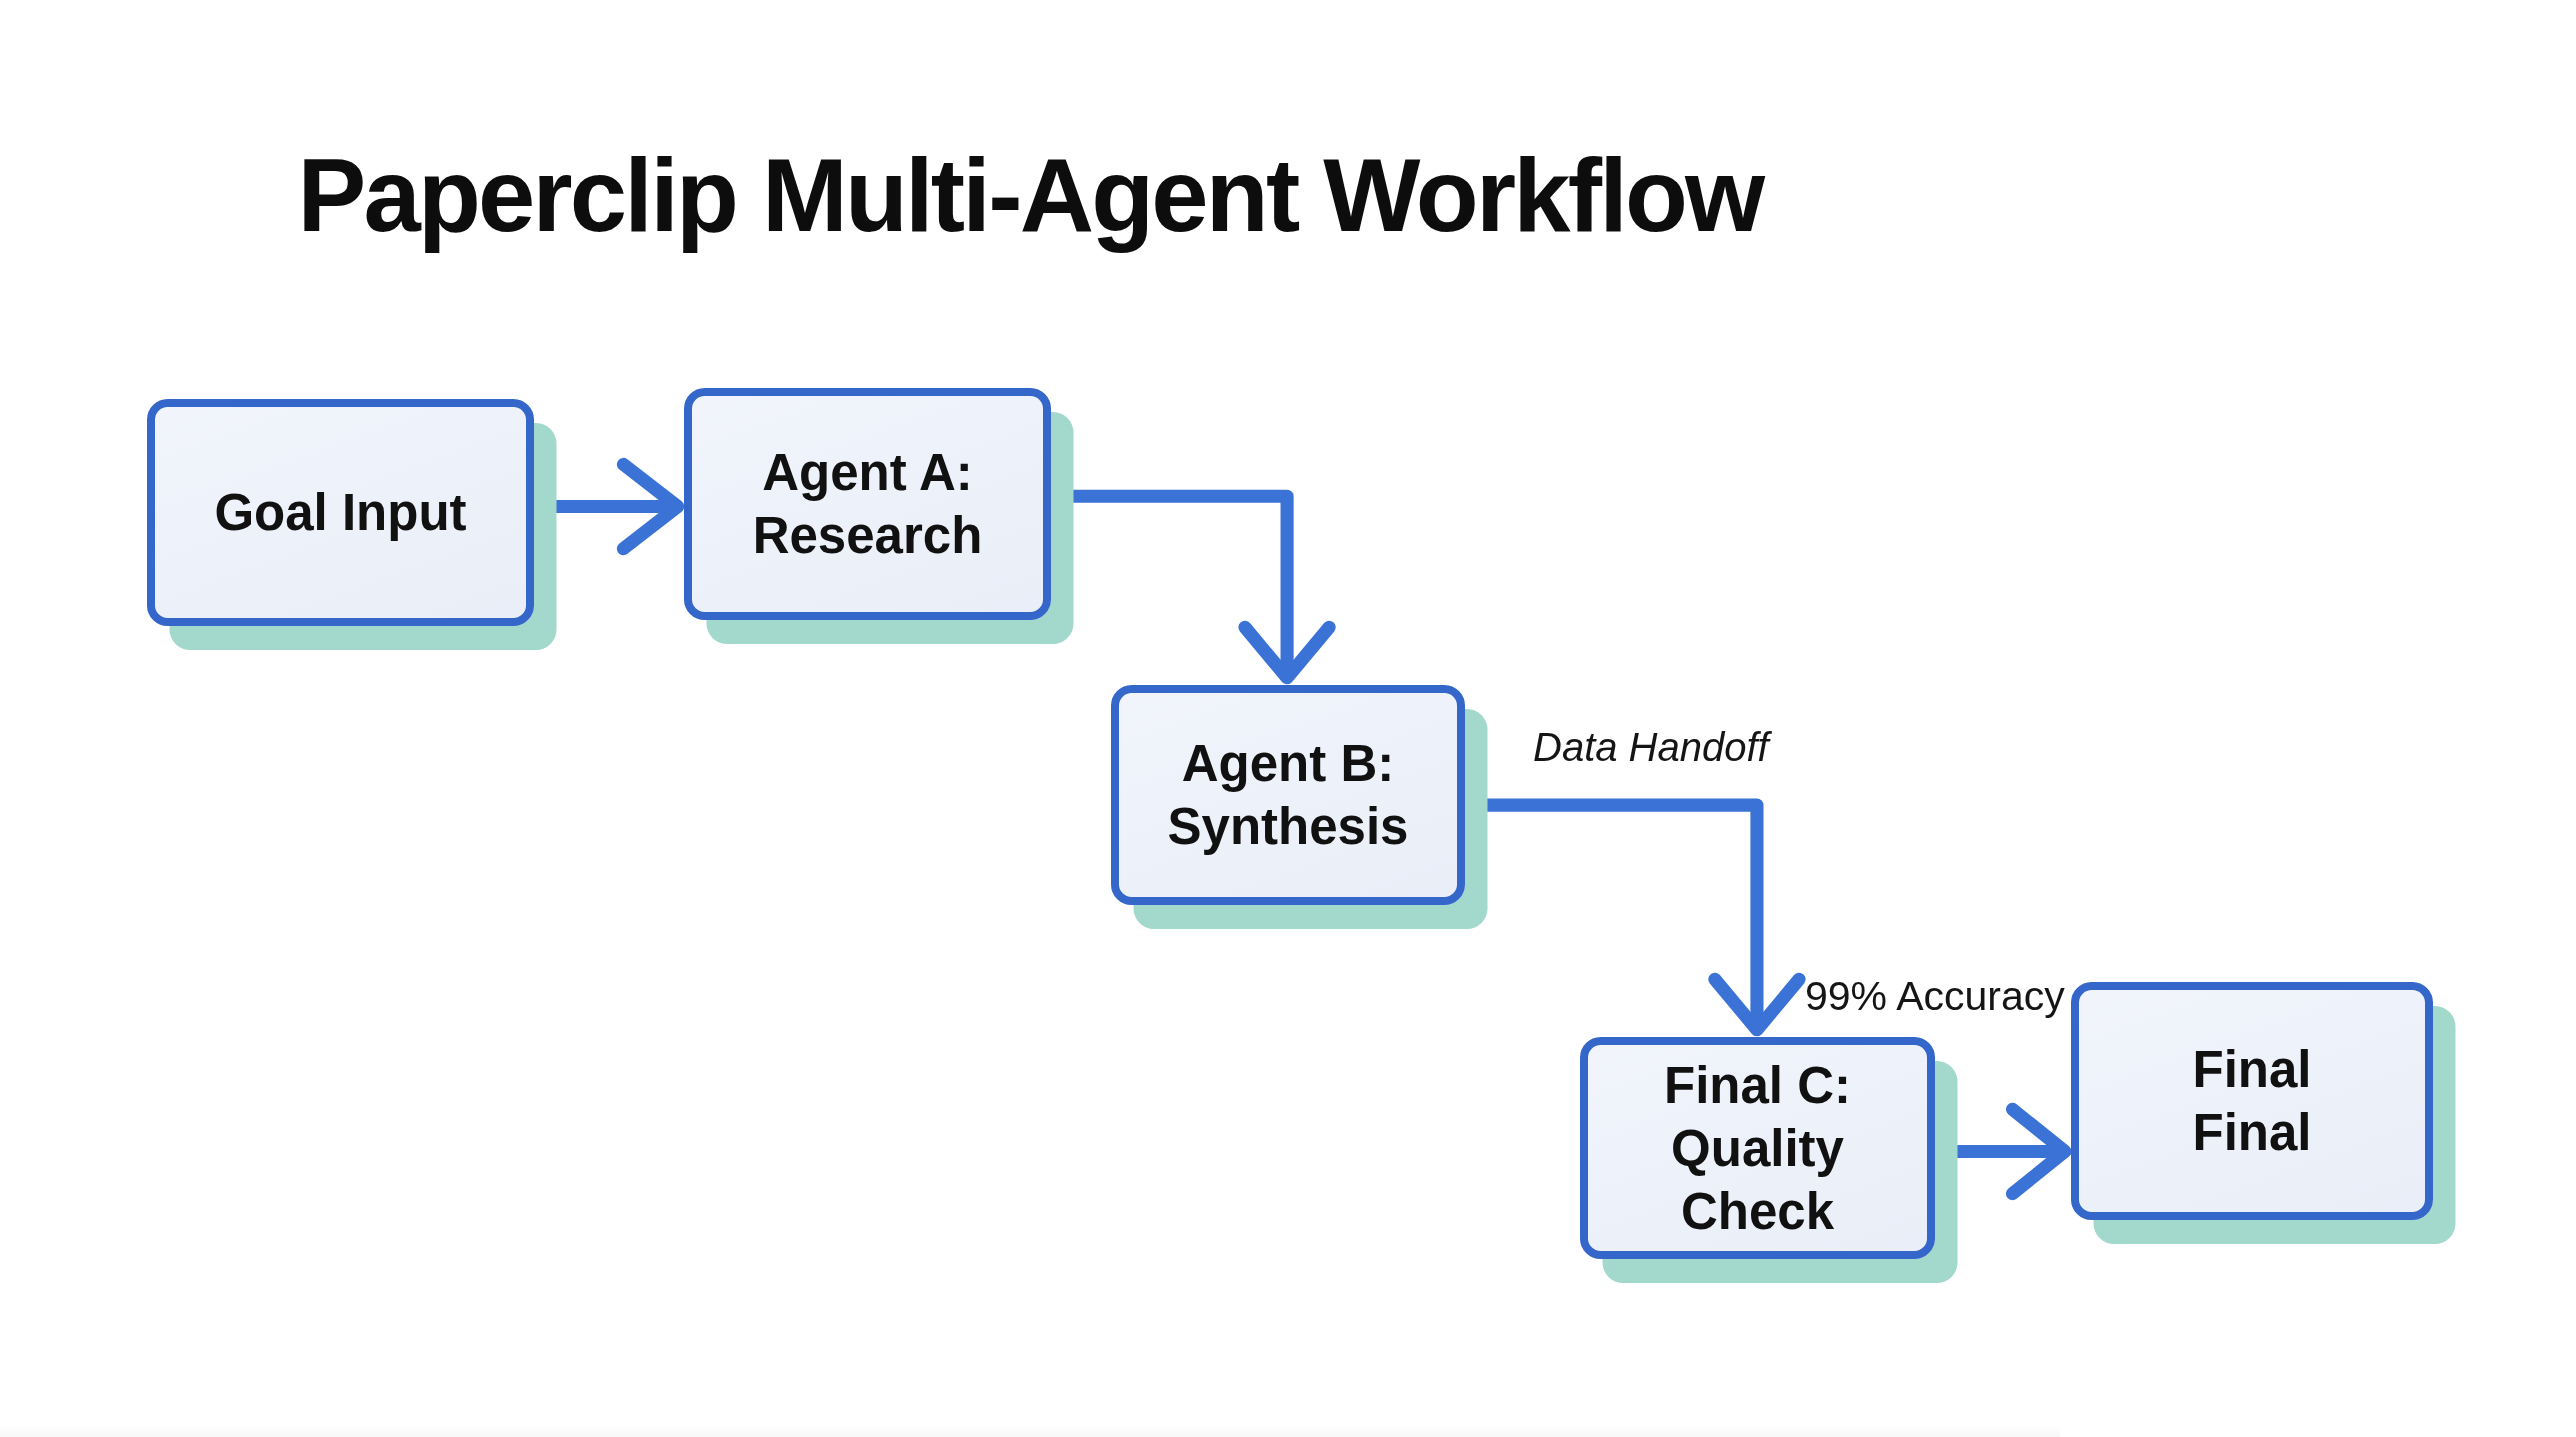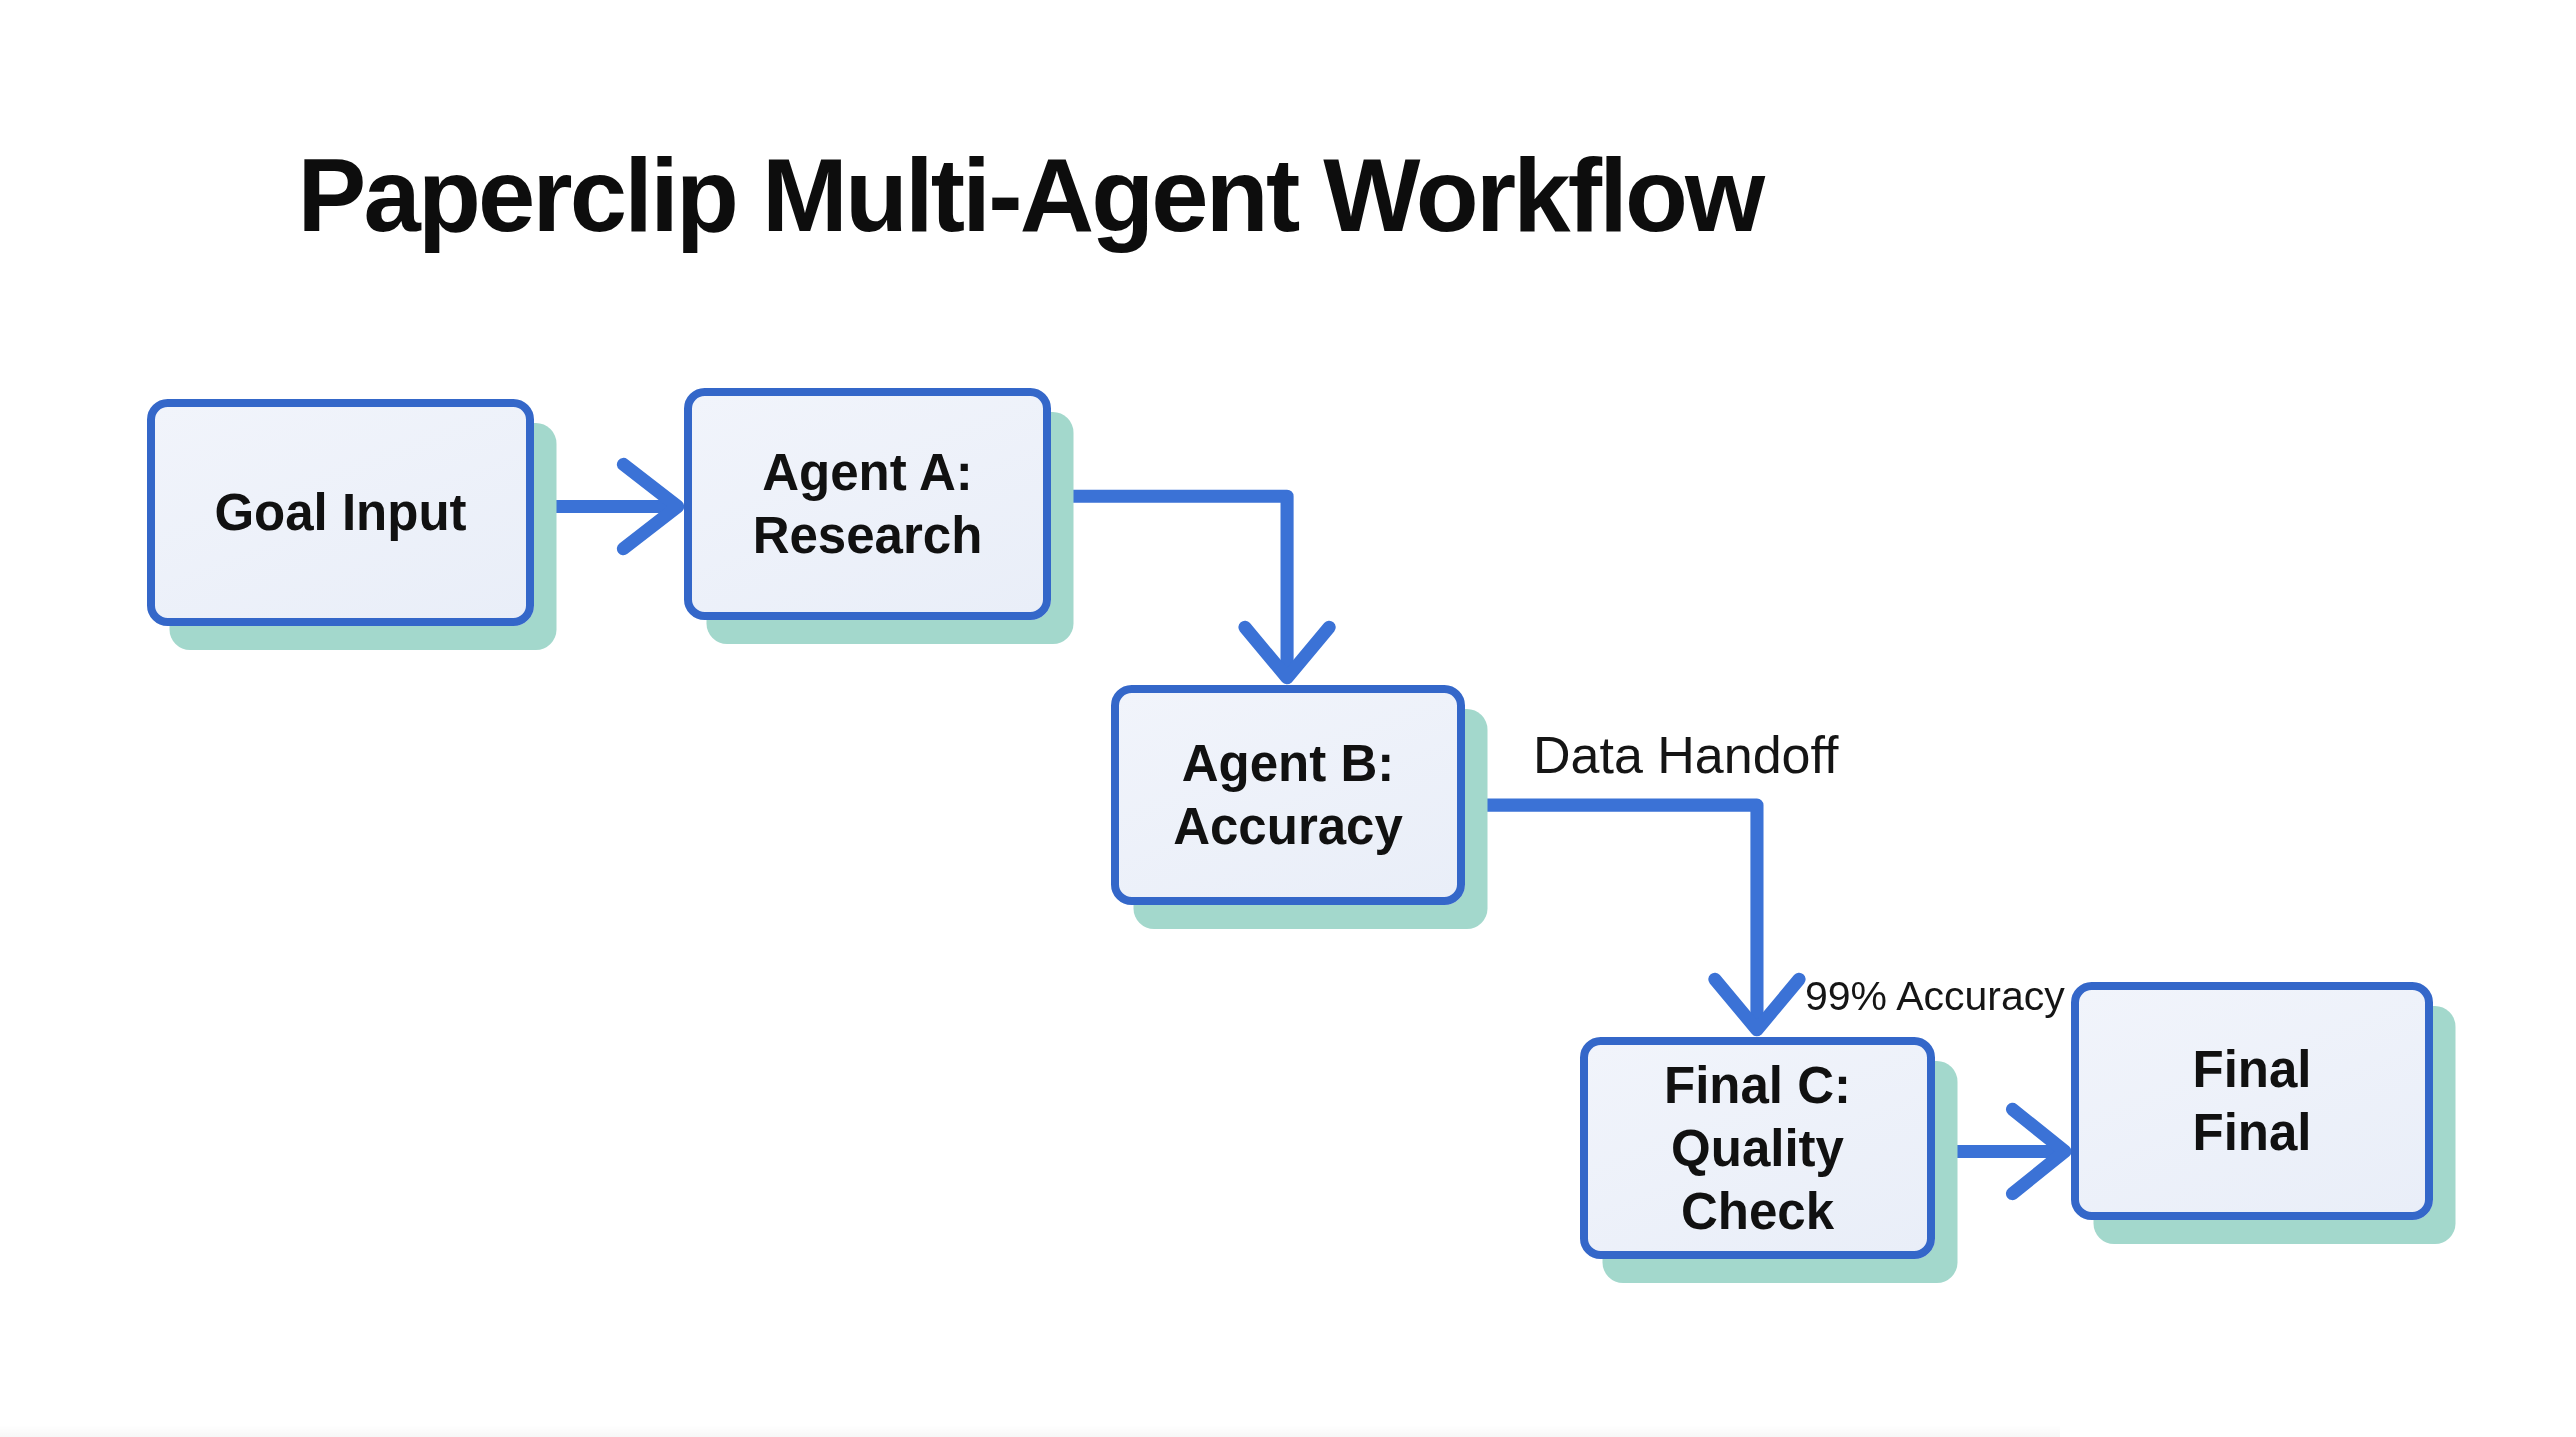--- a/index.html
+++ b/index.html
@@ -64,21 +64,21 @@
   .n-a    {left:684px;  top:388px;  width:367px; height:232px;}
   .n-b    {left:1111px; top:685px;  width:354px; height:220px;}
   .n-c    {left:1580px; top:1037px; width:355px; height:222px;}
   .n-final{left:2071px; top:982px; width:362px; height:238px;}
   .edge-label{
     position:absolute;
     color:#151515;
     font-weight:400;
     white-space:nowrap;
   }
-  .lbl-handoff {left:1533px; top:725px;  font-size:52px;}
+  .lbl-handoff {left:1533px; top:725px;  font-size:40px;font-style:italic;}
   .lbl-accuracy{left:1805px; top:973px; font-size:41px;}
   .bottom-fade{
     position:absolute;
     left:0;bottom:0;width:100%;height:13px;
     background:linear-gradient(to bottom,rgba(0,0,0,0),rgba(0,0,0,0.035));
   }
 </style>
 </head>
 <body>
 
@@ -113,21 +113,21 @@
     <span>Goal Input</span>
   </div>
 
   <div class="node n-a">
     <span>Agent A:</span>
     <span>Research</span>
   </div>
 
   <div class="node n-b">
     <span>Agent B:</span>
-    <span>Accuracy</span>
+    <span>Synthesis</span>
   </div>
 
   <div class="node n-c">
     <span>Final C:</span>
     <span class="line-regular">Quality Check</span>
   </div>
 
   <div class="node n-final">
     <span>Final</span>
     <span>Final</span>

